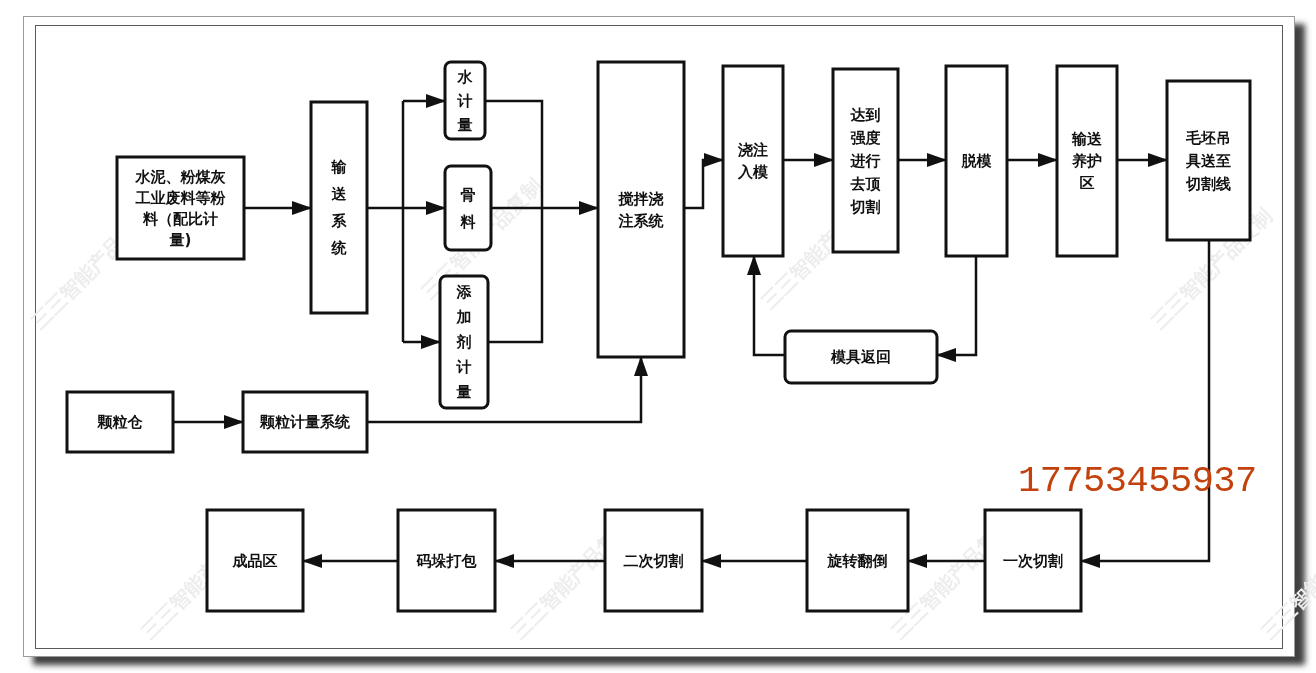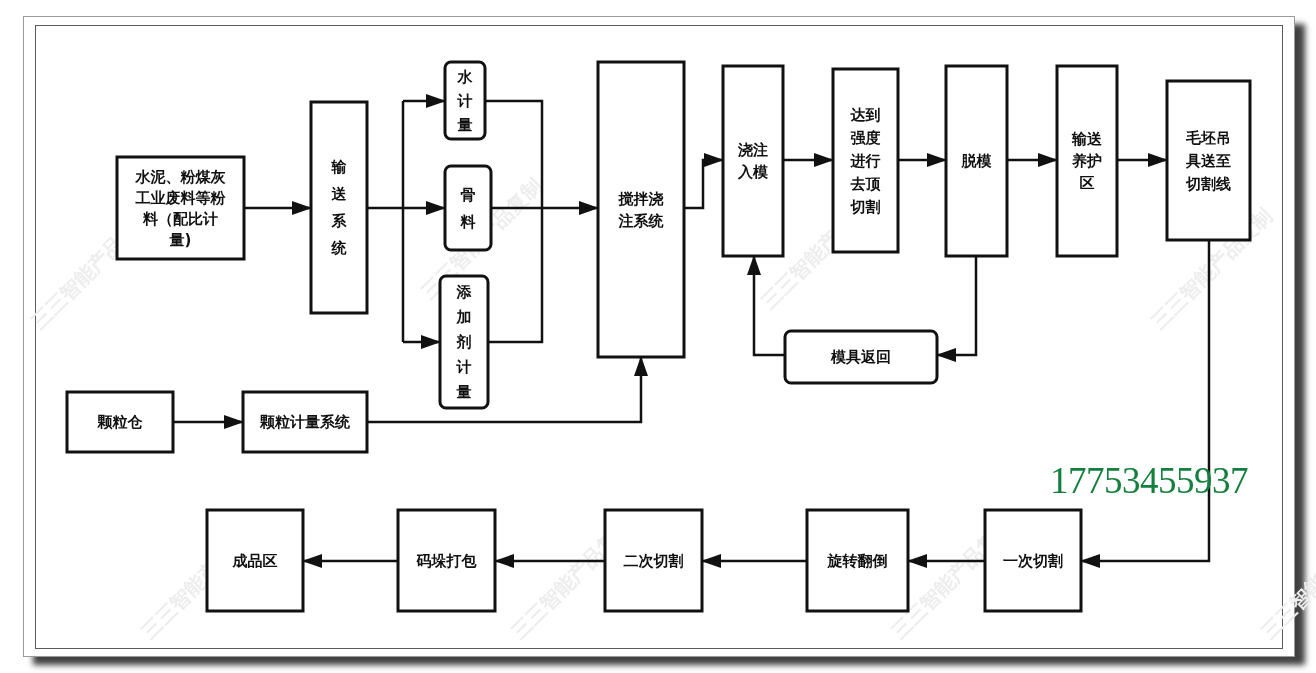--- a/index.html
+++ b/index.html
@@ -6,22 +6,22 @@
   body { width: 1316px; height: 673px; position: relative; overflow: hidden;
          font-family: "DejaVu Sans", "Liberation Sans", sans-serif; }
   .frame-outer { position: absolute; left: 23px; top: 16px; width: 1270px; height: 639px;
                  border: 1px solid #9a9a9a; background: #ffffff;
                  box-shadow: 10px 8px 6px rgba(0,0,0,0.75); }
   .frame-inner { position: absolute; left: 35px; top: 25px; width: 1246px; height: 622px;
                  border: 1px solid #5a5a5a; background: #fff; }
   svg.diagram { position: absolute; left: 0; top: 0; }
   .node-text { font-weight: bold; font-size: 15px; fill: #111; }
   .wm { font-size: 20px; fill: #ededed; font-weight: bold; }
-  .phone { position: absolute; left: 1050px; top: 461px; font-size: 37px;
-           color: #15803d; font-family: Liberation Serif, serif;
+  .phone { position: absolute; left: 1018px; top: 461px; font-size: 37px;
+           color: #c2410c; font-family: Liberation Mono, monospace;
            letter-spacing: -0.5px; line-height: 40px; }
 </style>
 </head>
 <body>
 
 <div class="frame-outer"></div>
 <div class="frame-inner"></div>
 
 <svg class="diagram" id="diagram" width="1316" height="673" viewBox="0 0 1316 673">
   <defs>

